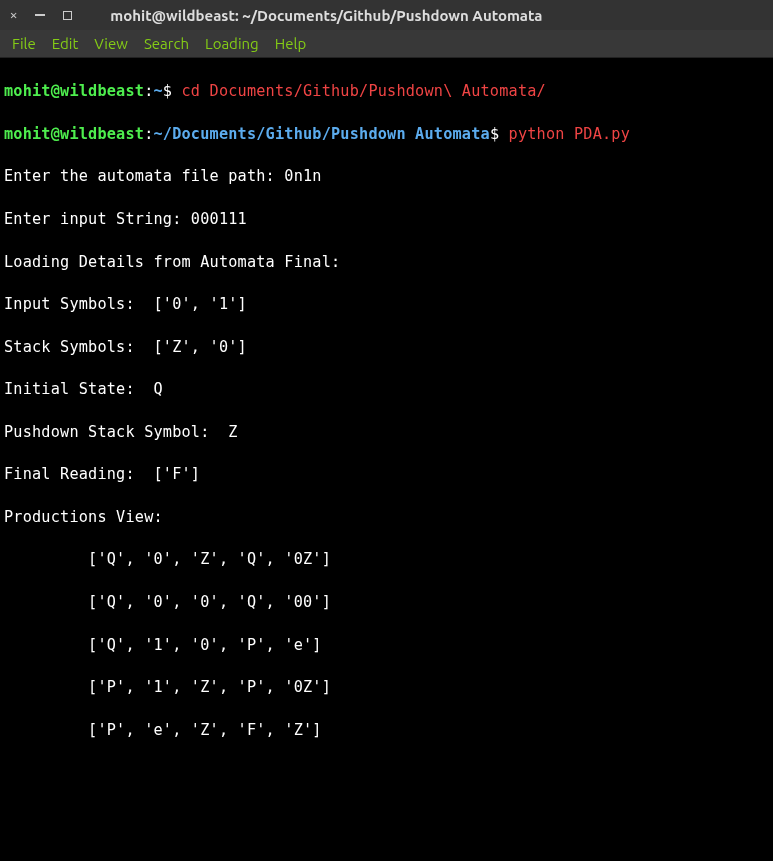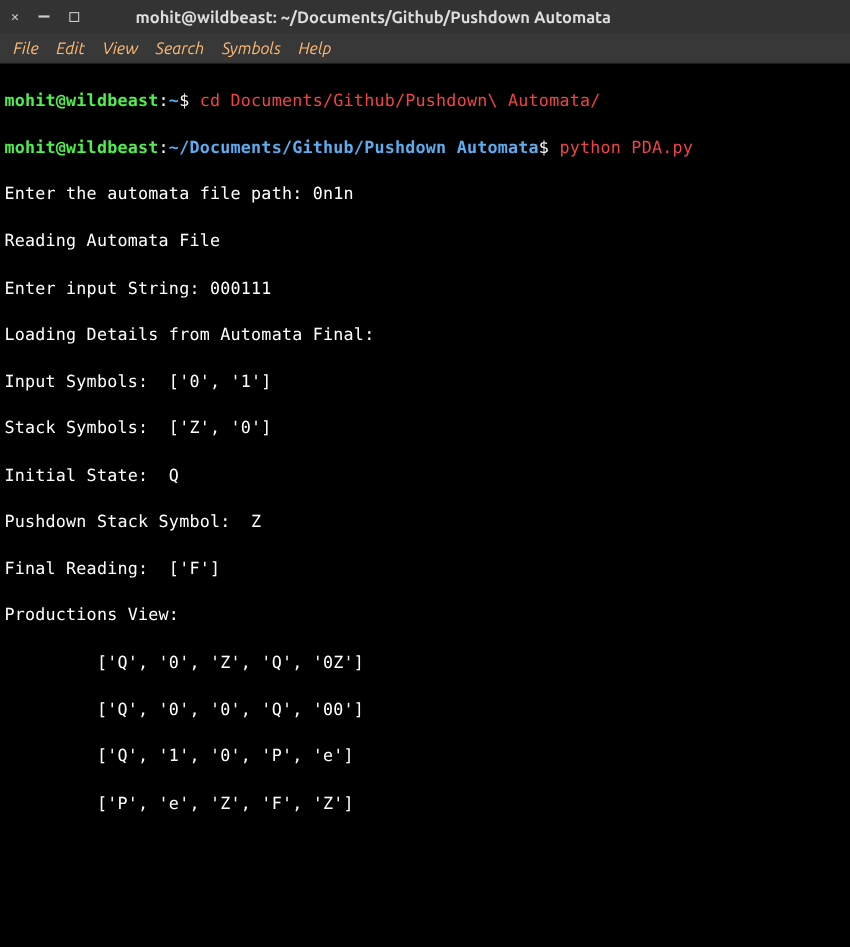--- a/index.html
+++ b/index.html
@@ -32,37 +32,36 @@
     .window-control {
       cursor: pointer;
       color: #ccc;
       display: flex;
       align-items: center;
       justify-content: center;
     }
     .title-text {
       flex: 1;
       text-align: left;
-      margin-left: 51px;
+      margin-left: 38px;
       font-weight: bold;
       color: #ddd;
       font-family: "Ubuntu", "DejaVu Sans", sans-serif;
       font-size: 15px;
     }
     .menubar {
       background: #383838;
       height: 28px;
       display: flex;
       align-items: center;
       padding: 0 4px;
-      color: #fdba74;
+      color: #84cc16;
       font-family: "Ubuntu", "DejaVu Sans", sans-serif;
       font-size: 15px;
       border-bottom: 1px solid #222;
-      font-style: italic;
     }
     .menu-item {
       padding: 0 8px;
       cursor: pointer;
     }
     .terminal-body {
       background: #000;
       color: #fff;
       padding: 2px 4px;
       line-height: 1.4;
@@ -113,40 +112,40 @@
       </span>
   </div>
   <div class="title-text">mohit@wildbeast: ~/Documents/Github/Pushdown Automata</div>
 </div>
 
 <div class="menubar">
   <span class="menu-item">File</span>
   <span class="menu-item">Edit</span>
   <span class="menu-item">View</span>
   <span class="menu-item">Search</span>
-  <span class="menu-item">Symbols</span>
+  <span class="menu-item">Loading</span>
   <span class="menu-item">Help</span>
 </div>
 
 <div class="terminal-body">
 <div><span class="prompt-user">mohit@wildbeast</span><span class="prompt-dollar">:</span><span class="prompt-path">~</span><span class="prompt-dollar">$</span><span class="cmd"> cd Documents/Github/Pushdown\ Automata/</span></div>
 <div><span class="prompt-user">mohit@wildbeast</span><span class="prompt-dollar">:</span><span class="prompt-path">~/Documents/Github/Pushdown Automata</span><span class="prompt-dollar">$</span><span class="cmd"> python PDA.py</span></div>
 <div>Enter the automata file path: 0n1n</div>
-<div>Reading Automata File</div>
 <div>Enter input String: 000111</div>
 <div>Loading Details from Automata Final:</div>
 <div>Input Symbols:  ['0', '1']</div>
 <div>Stack Symbols:  ['Z', '0']</div>
 <div>Initial State:  Q</div>
 <div>Pushdown Stack Symbol:  Z</div>
 <div>Final Reading:  ['F']</div>
 <div>Productions View:</div>
 <div>         ['Q', '0', 'Z', 'Q', '0Z']</div>
 <div>         ['Q', '0', '0', 'Q', '00']</div>
 <div>         ['Q', '1', '0', 'P', 'e']</div>
+<div>         ['P', '1', 'Z', 'P', '0Z']</div>
 <div>         ['P', 'e', 'Z', 'F', 'Z']</div>
 
 
 
 
 
 
 
 
 

